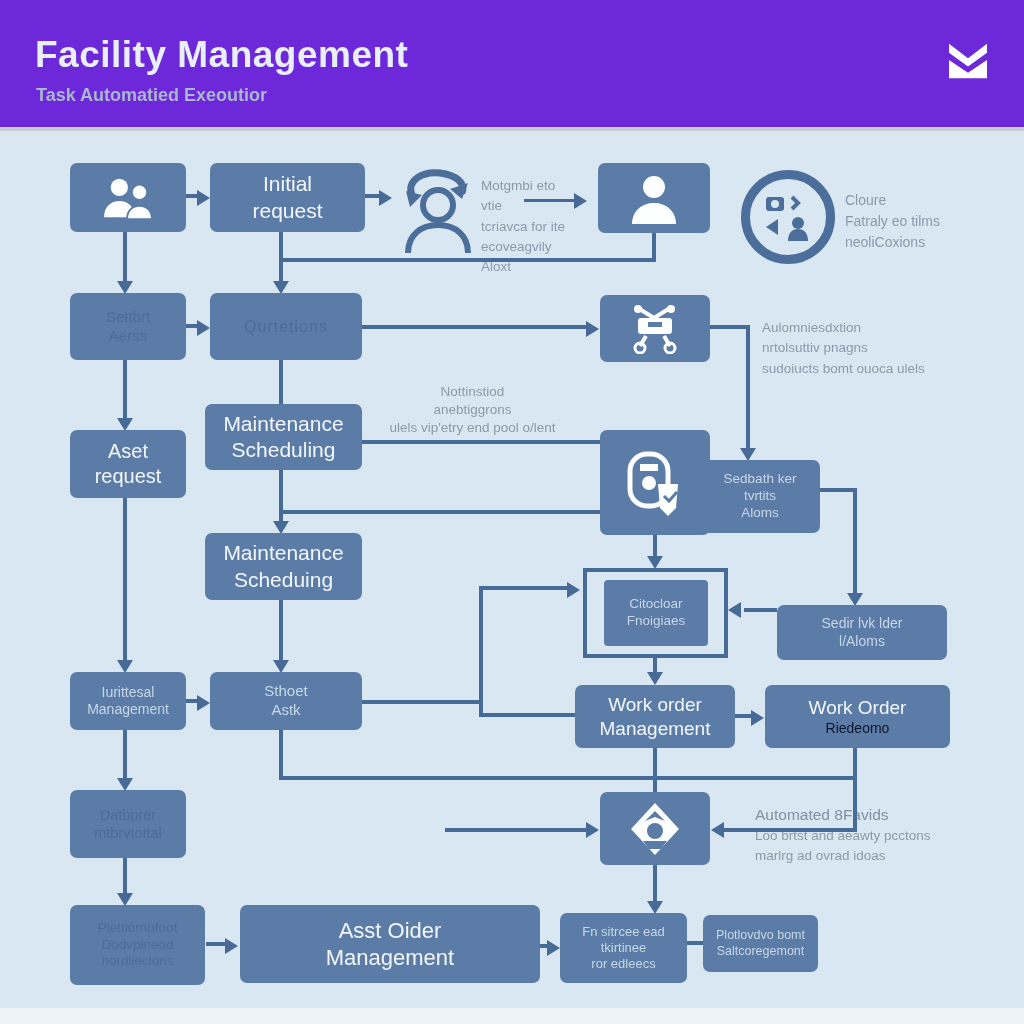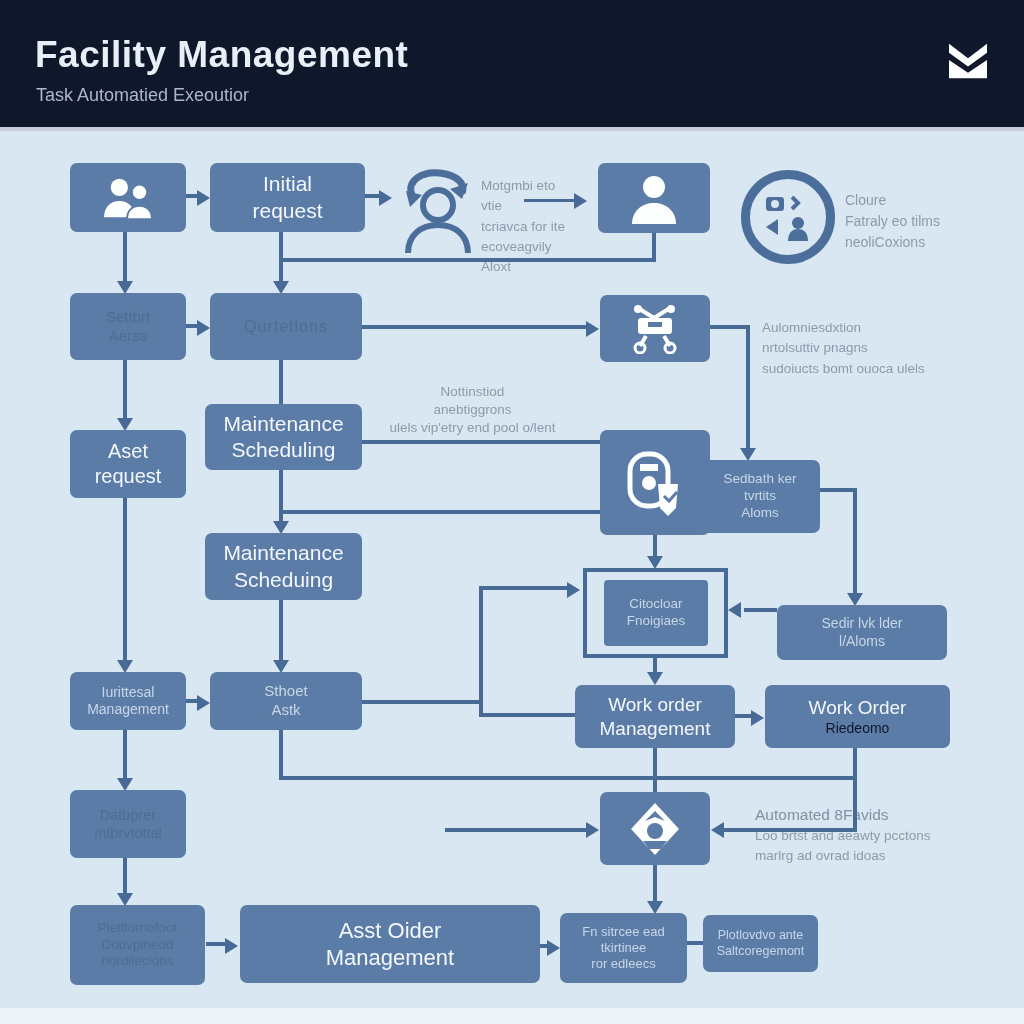--- a/index.html
+++ b/index.html
@@ -5,23 +5,23 @@
   html,body{margin:0;padding:0;background:#9aa5b1;}
   *{box-sizing:border-box;}
   #canvas{
     position:relative;width:1024px;height:1024px;overflow:hidden;
     background:#d9e7f2;
     font-family:"Liberation Sans", sans-serif;
     --lc:#486a96;           
     --node:#5b7ca7;         
   }
   
-  .header{position:absolute;left:0;top:0;width:1024px;height:127px;background:#0f172a;}
+  .header{position:absolute;left:0;top:0;width:1024px;height:127px;background:#6d28d9;}
   .hdr-title{position:absolute;left:35px;top:34px;font-size:37px;font-weight:bold;color:#e9eff6;letter-spacing:.5px;}
-  .hdr-sub{position:absolute;left:36px;top:85px;font-size:18px;font-weight:normal;color:#a9b8cc;}
+  .hdr-sub{position:absolute;left:36px;top:85px;font-size:18px;font-weight:bold;color:#a9b8cc;}
   .hdr-divider{position:absolute;left:0;top:127px;width:1024px;height:4px;background:#c6cdd6;}
   .bottom-strip{position:absolute;left:0;top:1008px;width:1024px;height:16px;background:#eef3f8;}
   
   .node{
     position:absolute;background:var(--node);border-radius:7px;
     display:flex;align-items:center;justify-content:center;text-align:center;
     white-space:pre-line;line-height:1.25;color:#f3f7fb;
   }
   .txt-muted{color:#c7d6e6;}
   .txt-dark{color:#4d6d96;}
@@ -280,21 +280,21 @@
   <div class="node" style="left:240px;top:905px;width:300px;height:78px;font-size:22px">
     <span>Asst Oider
 Management</span>
   </div>
   <div class="node txt-muted" style="left:560px;top:913px;width:127px;height:70px;font-size:13px">
     <span>Fn sitrcee ead
 tkirtinee
 ror edleecs</span>
   </div>
   <div class="node txt-muted" style="left:703px;top:915px;width:115px;height:57px;font-size:12.5px">
-    <span>Plotlovdvo ante
+    <span>Plotlovdvo bomt
 Saltcoregemont</span>
   </div>
 
   <div class="v" style="left:123px;top:858px;width:4px;height:36px"></div>
   <div class="ah-d" style="left:117px;top:893px"></div>
   <div class="v" style="left:653px;top:865px;width:4px;height:36px"></div>
   <div class="ah-d" style="left:647px;top:901px"></div>
   <div class="h" style="left:206px;top:942px;width:20px;height:4px"></div>
   <div class="ah-r" style="left:225px;top:938px"></div>
   <div class="h" style="left:540px;top:944px;width:8px;height:4px"></div>

